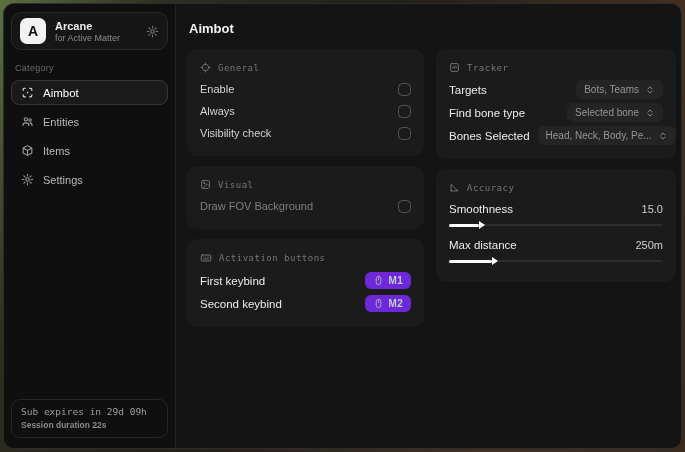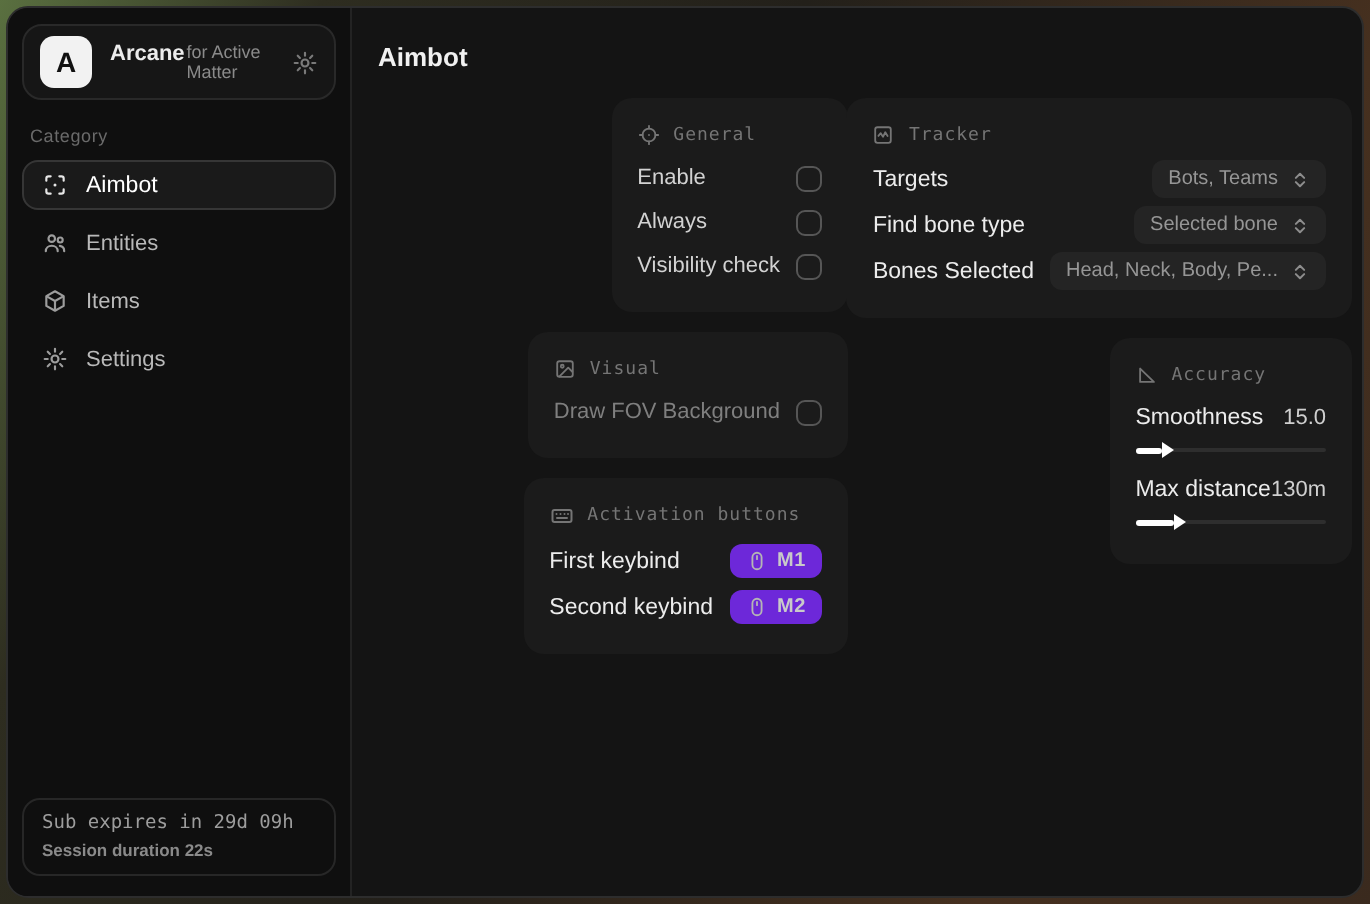--- a/index.html
+++ b/index.html
@@ -25,21 +25,21 @@
   .side-header {
     display:flex; align-items:center; gap:9px;
     background:#161616; border:1px solid #292929; border-radius:10px;
     padding:6px 8px; height:38px;
   }
   .logo {
     width:26px; height:26px; background:#f2f2f2; border-radius:7px;
     color:#111; font-weight:bold; font-size:14px;
     display:flex; align-items:center; justify-content:center; flex:0 0 26px;
   }
-  .side-header-text { display:flex; flex-direction:row; gap:1px; flex:1; min-width:0; }
+  .side-header-text { display:flex; flex-direction:column; gap:1px; flex:1; min-width:0; }
   .app-title { color:#ececec; font-size:11px; font-weight:bold; }
   .app-subtitle { color:#8a8a8a; font-size:9px; }
   .gear-btn { color:#7a7a7a; display:flex; align-items:center; }
 
   .category-label { color:#6a6a6a; font-size:9px; margin:13px 0 7px 4px; letter-spacing:.3px; }
 
   .nav { display:flex; flex-direction:column; gap:4px; }
   .nav-item {
     display:flex; align-items:center; gap:9px; height:25px;
     padding:0 9px; border:1px solid transparent; border-radius:8px;
@@ -55,21 +55,21 @@
     margin-top:auto; border:1px solid #272727; border-radius:9px;
     padding:6px 9px 7px; display:flex; flex-direction:column; gap:3px;
   }
   .sub-expiry { font-family:"DejaVu Sans Mono", monospace; font-size:9.5px; color:#9d9d9d; }
   .session-duration { font-size:8.5px; font-weight:bold; color:#8a8a8a; }
 
   
   .main { flex:1; padding:13px 11px 0 11px; display:flex; flex-direction:column; }
   .main-title { color:#f1f1f1; font-size:13px; font-weight:bold; margin:4px 0 13px 2px; }
   .columns { display:flex; gap:12px; align-items:flex-start; }
-  .col { display:flex; flex-direction:column; gap:10px;align-items:flex-end; }
+  .col { display:flex; flex-direction:column; gap:10px; }
   .col-left { width:237px; }
   .col-right { width:240px; }
 
   .card {
     background:#1b1b1b; border-radius:10px; padding:10px 13px 12px;
     display:flex; flex-direction:column;
   }
   .card-head {
     display:flex; align-items:center; gap:7px; margin:3px 0 5px;
     color:#757575; font-family:"DejaVu Sans Mono", monospace;
@@ -344,21 +344,21 @@
               <div class="slider-track">
                 <div class="slider-fill" style="width: 14%;">
                   <span class="slider-arrow"></span>
                 </div>
               </div>
             </div>
 
             <div class="slider-group">
               <div class="slider-head">
                 <span class="row-label strong">Max distance</span>
-                <span class="slider-value">130m</span>
+                <span class="slider-value">250m</span>
               </div>
               <div class="slider-track">
                 <div class="slider-fill" style="width: 20%;">
                   <span class="slider-arrow"></span>
                 </div>
               </div>
             </div>
           </section>
 
         </div>

